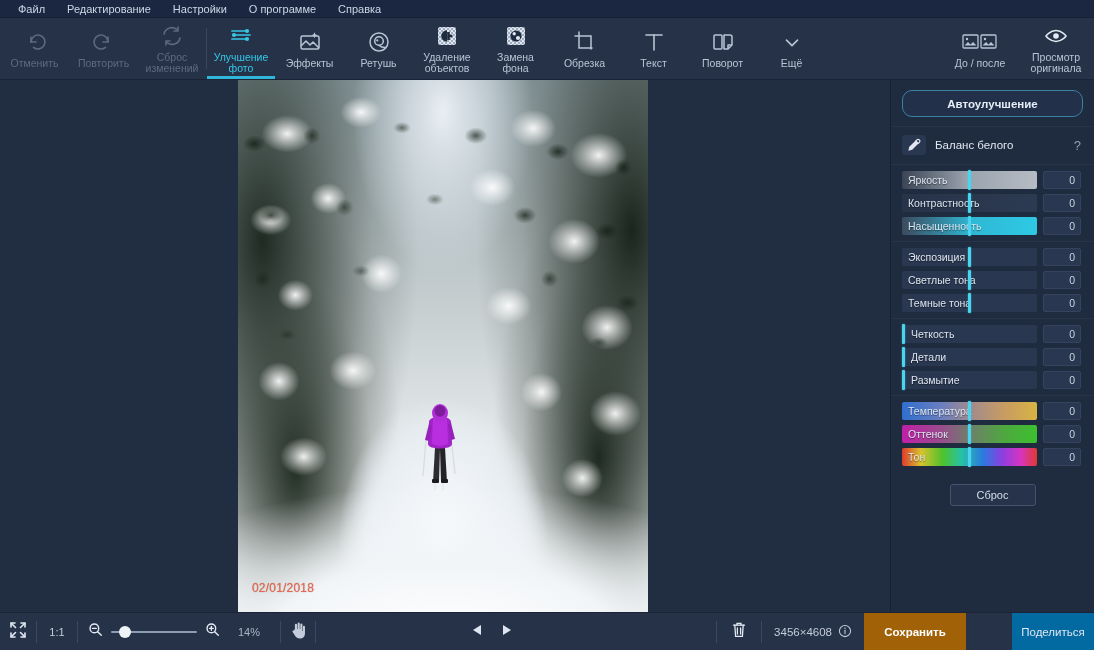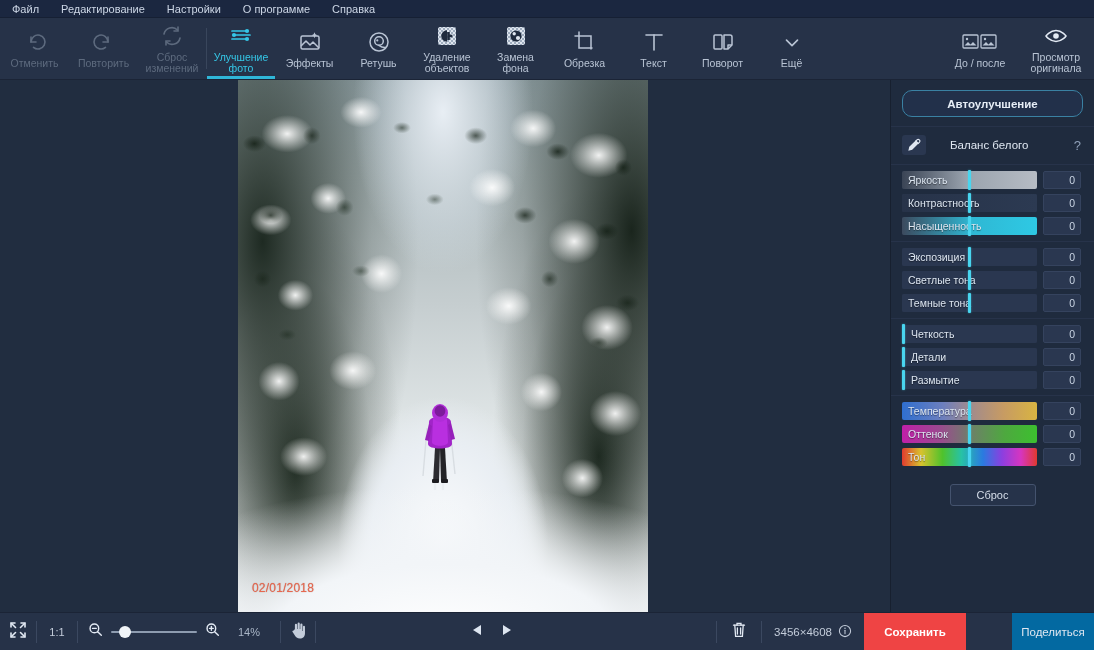--- a/index.html
+++ b/index.html
@@ -16,21 +16,21 @@
     width: 1094px; height: 650px;
     display: flex; flex-direction: column;
     background: #222f42;
   }
 
   
   .menubar {
     height: 18px; flex: 0 0 18px;
     background: #1b2740;
     display: flex; align-items: center;
-    padding-left: 1px;
+    padding-left: 7px;
     border-bottom: 1px solid #162034;
   }
   .menubar .mi {
     color: #cdd7e6;
     font-size: 11px;
     padding: 0 11px;
     line-height: 18px;
     cursor: default;
     white-space: nowrap;
   }
@@ -193,21 +193,21 @@
     height: 27px;
     background: #22304a;
     border: 1px solid #3a81a3;
     border-radius: 10px;
     color: #e6edf6;
     font-size: 11.5px; font-weight: bold;
     cursor: pointer;
   }
   .wb-row {
     display: flex; align-items: center;
-    gap: 24px;
+    gap: 9px;
     padding: 8px 11px 9px 11px;
     border-top: 1px solid #27334a;
     border-bottom: 1px solid #27334a;
   }
   .wb-icon {
     width: 24px; height: 20px;
     background: #2a3750;
     border-radius: 3px;
     display: flex; align-items: center; justify-content: center;
   }
@@ -318,21 +318,21 @@
     display: flex; align-items: center;
   }
   .bb-trash { width: 44px; cursor: pointer; }
   .bb-dims {
     display: flex; align-items: center; gap: 6px;
     font-size: 11.5px; color: #c3ccda;
     padding: 0 12px;
   }
   .btn-save {
     width: 102px; height: 38px;
-    background: #ef4444;
+    background: #a16207;
     color: #fff; font-size: 11.5px; font-weight: bold;
     display: flex; align-items: center; justify-content: center;
     cursor: pointer; border: none;
     font-family: "Liberation Sans", sans-serif;
   }
   .btn-share {
     width: 82px; height: 38px;
     background: #0369a1;
     color: #dfe7f1; font-size: 11.5px;
     display: flex; align-items: center; justify-content: center;

